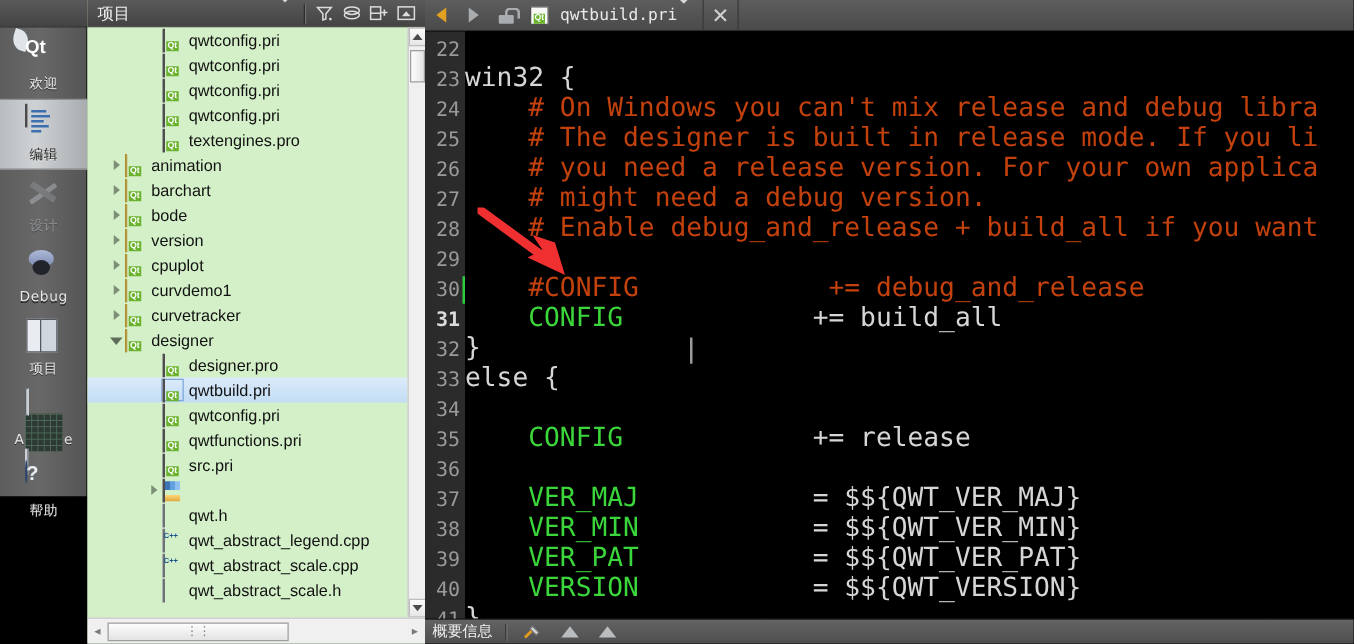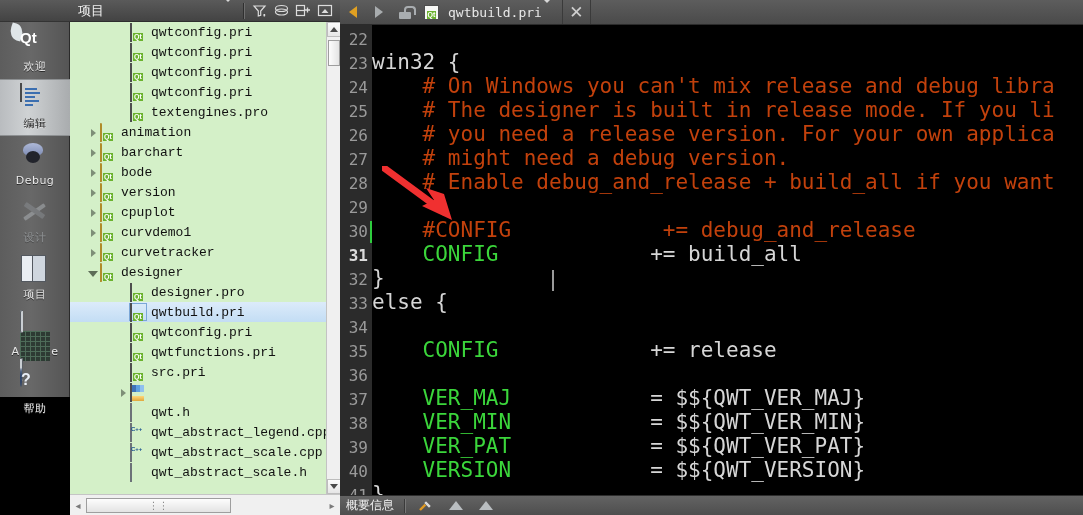--- a/index.html
+++ b/index.html
@@ -95,21 +95,21 @@
   }
   .row { height:20px; display:flex; align-items:center; position:relative; white-space:nowrap; cursor:pointer; }
   .row.sel { background: linear-gradient(to bottom,#dcebfa,#c3ddf4); }
   .row.sel .rowicon { outline:1px solid #7ba7d7; }
   .expander { width:14px; text-align:center; flex:0 0 14px; }
   .exp-closed { display:inline-block;width:0;height:0;border-top:4px solid transparent;
         border-bottom:4px solid transparent;border-left:5px solid #7e8f78; }
   .exp-open { display:inline-block;width:0;height:0;border-left:5px solid transparent;
         border-right:5px solid transparent;border-top:6px solid #5d6d58; }
   .rowicon { width:16px;height:16px;flex:0 0 16px;margin-right:5px;position:relative; }
-  .lbl { font-size:13px; color:#111; font-family:Liberation Mono, monospace;text-align:right; }
+  .lbl { font-size:13px; color:#111; font-family:Liberation Sans, sans-serif;text-align:right; }
 
   
   .g-pri { width:15px;height:15px;background:#f7f8f6;border:1px solid #4e4e4e;position:relative; }
   .g-pri:after{content:"Qt";position:absolute;left:2px;bottom:0px;font-size:7px;font-weight:bold;
         color:#fff;background:#6bb22e;padding:0 1px;line-height:8px;}
   .g-folder { width:15px;height:13px;background:linear-gradient(to bottom,#ffe9a8,#f3c95e);
         border:1px solid #b08c2a;border-radius:1px 2px 1px 1px;position:relative; }
   .g-folder:after{content:"Qt";position:absolute;left:2px;bottom:0;font-size:7px;font-weight:bold;
         color:#fff;background:#6bb22e;padding:0 1px;line-height:8px;}
   .g-qrc { width:15px;height:14px;background:#eef1f5;border:1px solid #4e4e4e;position:relative;overflow:hidden; }
@@ -195,27 +195,27 @@
     <div id="modebar-top"></div>
     <div id="modebar-items" style="position:absolute;left:0;top:22px;width:70px;">
         <div class="mode-item">
           <span class="mode-icon"><span class="ic-qt"><span class="ic-leaf"></span></span></span>
           <span class="mode-label">欢迎</span>
         </div>
         <div class="mode-item active">
           <span class="mode-icon"><span class="ic-doc"><i style="top:4px;width:12px"></i><i style="top:8px;width:15px"></i><i style="top:12px;width:10px"></i><i style="top:16px;width:14px"></i><i style="top:20px;width:8px"></i></span></span>
           <span class="mode-label">编辑</span>
         </div>
+        <div class="mode-item disabled">
+          <span class="mode-icon"><span class="ic-pen"></span></span>
+          <span class="mode-label">设计</span>
+        </div>
         <div class="mode-item">
           <span class="mode-icon"><span class="ic-bug"></span></span>
           <span class="mode-label">Debug</span>
-        </div>
-        <div class="mode-item disabled">
-          <span class="mode-icon"><span class="ic-pen"></span></span>
-          <span class="mode-label">设计</span>
         </div>
         <div class="mode-item">
           <span class="mode-icon"><span class="ic-book"></span></span>
           <span class="mode-label">项目</span>
         </div>
         <div class="mode-item">
           <span class="mode-icon"><span class="ic-scope"><i></i></span></span>
           <span class="mode-label">Analyze</span>
         </div>
         <div class="mode-item">

